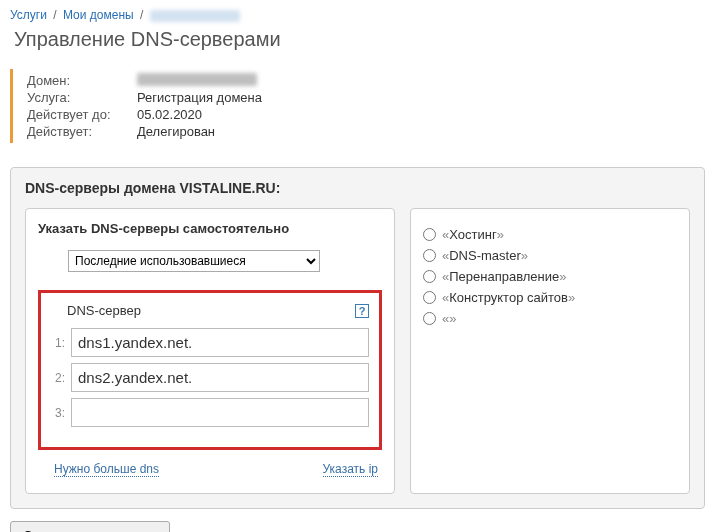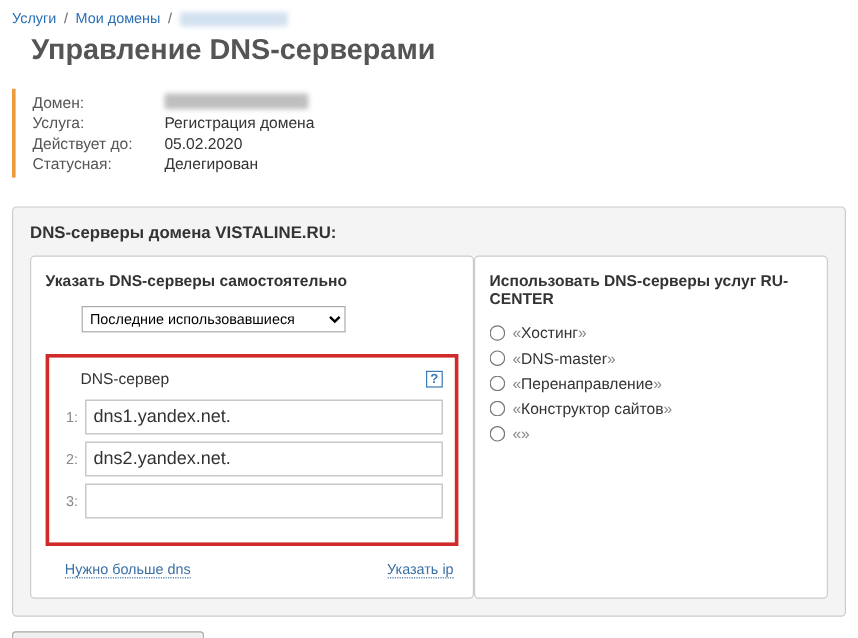--- a/index.html
+++ b/index.html
@@ -17,24 +17,24 @@
   .breadcrumb .sep { color: #666; margin: 0 3px; }
   .breadcrumb .blur {
     display: inline-block;
     width: 90px; height: 12px;
     background: #d3e2f0;
     filter: blur(2px);
     vertical-align: middle;
     border-radius: 2px;
   }
   h1.page-title {
-    font-size: 24px;
-    font-weight: bold;
+    font-size: 20px;
+    font-weight: normal;
     color: #555;
-    margin: 6px 0 18px 16px;
+    margin: 6px 0 18px 4px;
   }
   .info-block {
     border-left: 3px solid #ec9b3b;
     padding: 2px 0 2px 14px;
     margin-bottom: 24px;
   }
   .info-row { display: flex; margin: 2px 0; font-size: 13px; }
   .info-label { width: 110px; color: #555; }
   .info-value { color: #333; }
   .info-value.blur {
@@ -49,37 +49,37 @@
     border-radius: 4px;
     background: #f4f4f4;
     padding: 12px 14px 14px 14px;
   }
   .panel-title {
     font-weight: bold;
     font-size: 14px;
     color: #333;
     margin-bottom: 12px;
   }
-  .columns { display: flex; gap: 0; }
+  .columns { display: flex; gap: 15px; }
   .sub-panel {
     border: 1px solid #ccc;
     border-radius: 4px;
     background: #fff;
     padding: 12px 12px 16px 12px;
   }
   .col-left { flex: 0 0 370px; }
   .col-right { flex: 1; }
   .sub-title { font-weight: bold; font-size: 13px; margin-bottom: 14px; }
   .select-wrap { margin: 0 0 18px 30px; }
   select.recent {
     font-size: 12px;
     padding: 2px 2px;
     border: 1px solid #aaa;
     background: #fff;
-    width: 220px;
+    width: 252px;
   }
   .red-box {
     border: 3px solid #d02a2a;
     padding: 10px 10px 14px 10px;
     position: relative;
   }
   .red-box-header {
     display: flex;
     justify-content: space-between;
     align-items: flex-end;
@@ -152,21 +152,21 @@
   </div>
   <div class="info-row">
     <div class="info-label">Услуга:</div>
     <div class="info-value">Регистрация домена</div>
   </div>
   <div class="info-row">
     <div class="info-label">Действует до:</div>
     <div class="info-value">05.02.2020</div>
   </div>
   <div class="info-row">
-    <div class="info-label">Статусная:</div>
+    <div class="info-label">Действует:</div>
     <div class="info-value">Делегирован</div>
   </div>
 </div>
 
 <div class="panel">
   <div class="panel-title">DNS-серверы домена VISTALINE.RU:</div>
 
   <div class="columns">
     <div class="sub-panel col-left">
       <div class="sub-title">Указать DNS-серверы самостоятельно</div>
@@ -197,21 +197,20 @@
         </div>
       </div>
 
       <div class="links-row">
         <a href="#">Нужно больше dns</a>
         <a href="#">Указать ip</a>
       </div>
     </div>
 
     <div class="sub-panel col-right">
-      <div class="sub-title">Использовать DNS-серверы услуг RU-CENTER</div>
       <div class="radio-list">
         <label class="radio-item">
           <input type="radio" name="rc" style="">
           <span class="quote">«</span>
             <span>Хостинг</span>
             <span class="quote">»</span>
         </label>
         <label class="radio-item">
           <input type="radio" name="rc" style="">
           <span class="quote">«</span>

